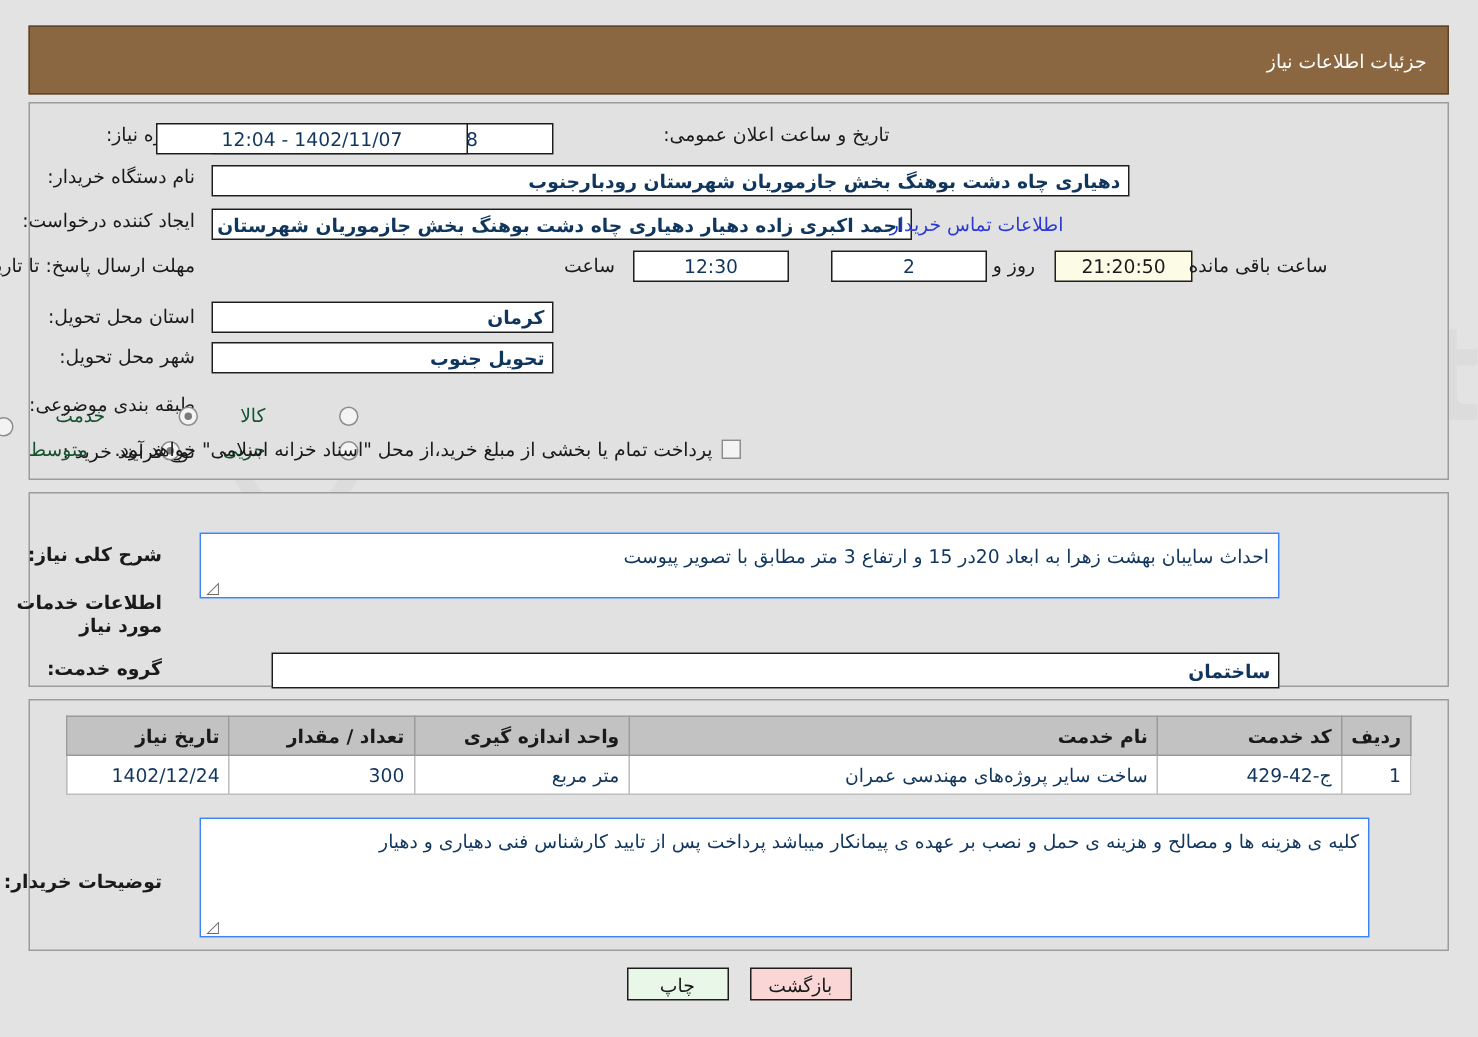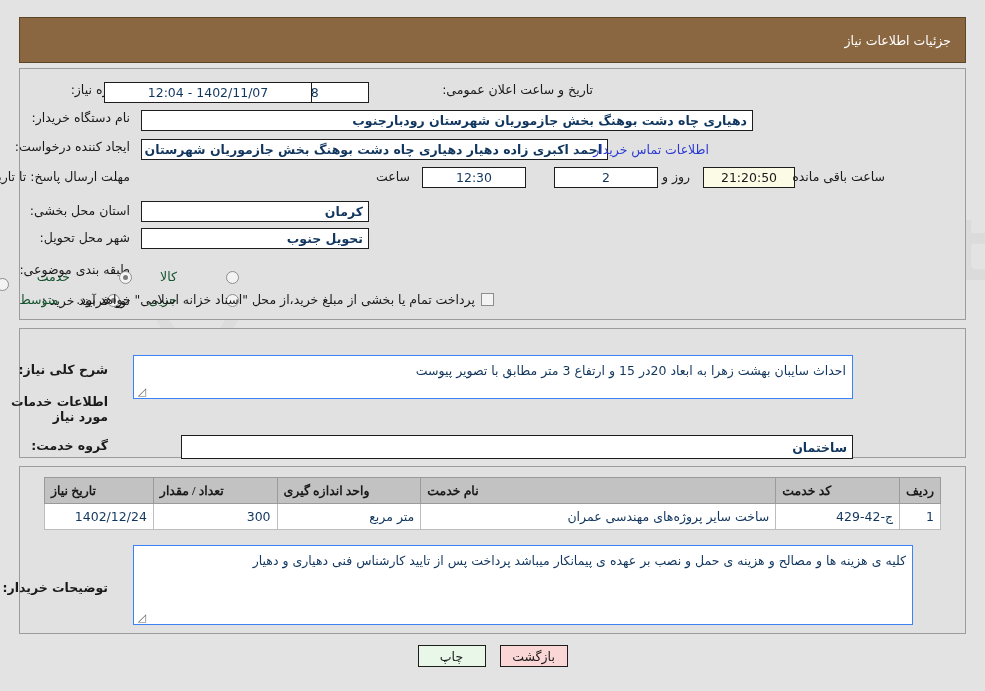--- a/index.html
+++ b/index.html
@@ -164,23 +164,22 @@
     border-collapse: collapse;
     font-size: 12.5px;
   }
   table.grid th {
     background: #c2c2c2;
     border: 1px solid #9a9a9a;
     color: #1a1a1a;
     font-weight: bold;
     height: 26px;
     padding: 0 6px;
-    text-align: left;
+    text-align: right;
     white-space: nowrap;
-    font-family: Liberation Serif, serif;
   }
   table.grid td {
     background: #ffffff;
     border: 1px solid #bdbdbd;
     color: #11365e;
     height: 26px;
     padding: 0 6px;
     text-align: right;
     white-space: nowrap;
   }
@@ -263,21 +262,21 @@
     <span class="lbl" style="display:block; line-height:1.45;">مهلت ارسال پاسخ: تا تاریخ:</span>
   </div>
   <span class="inline-txt" style="position:absolute; right:570px; top:169px;">ساعت</span>
   <div class="fld" style="position:absolute; right:459px; top:167px; width:104px;">12:30</div>
   <div class="fld" style="position:absolute; right:327px; top:167px; width:104px;">2</div>
   <span class="inline-txt" style="position:absolute; right:290px; top:169px;">روز و</span>
   <div class="fld cream dark" style="position:absolute; right:190px; top:167px; width:92px;">21:20:50</div>
   <span class="inline-txt" style="position:absolute; right:95px; top:169px;">ساعت باقی مانده</span>
 
   <div class="row" style="right:855px; top:203px;">
-    <span class="lbl">استان محل بخشی:</span>
+    <span class="lbl">استان محل تحویل:</span>
   </div>
   <div class="fld right" style="position:absolute; right:616px; top:201px; width:228px;">کرمان</div>
 
   <div class="row" style="right:855px; top:230px;">
     <span class="lbl">شهر محل تحویل:</span>
   </div>
   <div class="fld right" style="position:absolute; right:616px; top:228px; width:228px;">تحویل جنوب</div>
 
   <div class="row" style="right:855px; top:262px;">
     <span class="lbl">طبقه بندی موضوعی:</span>

